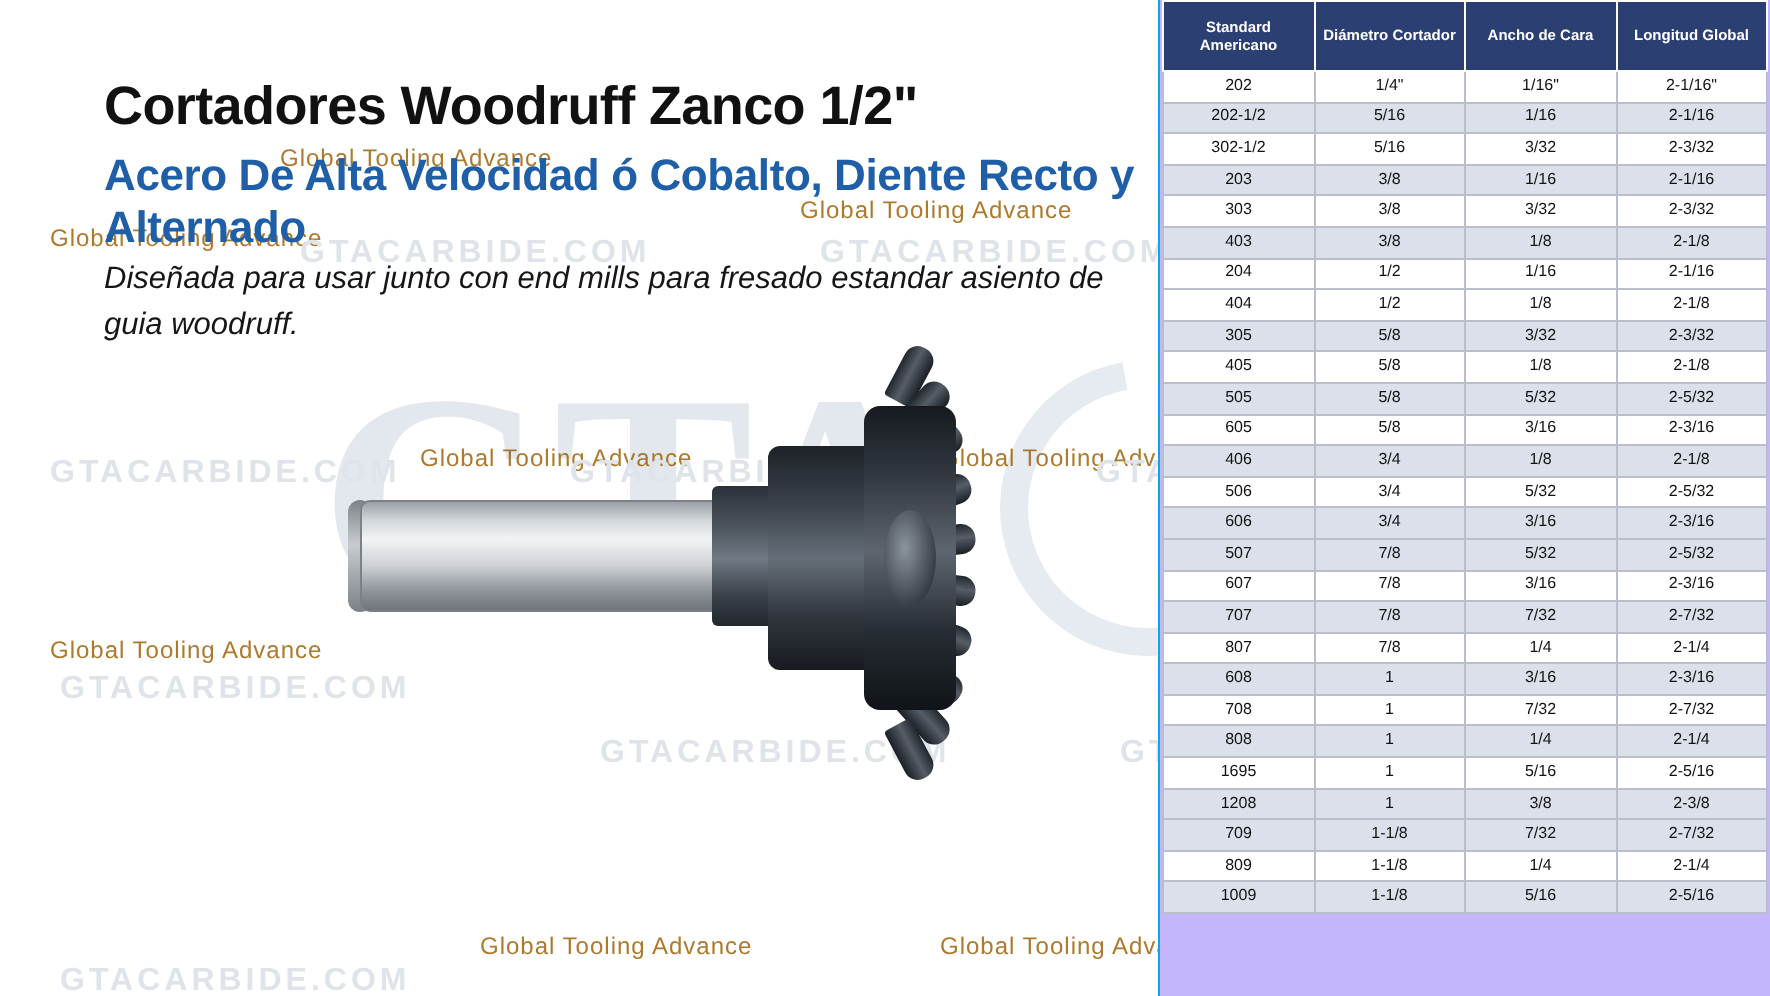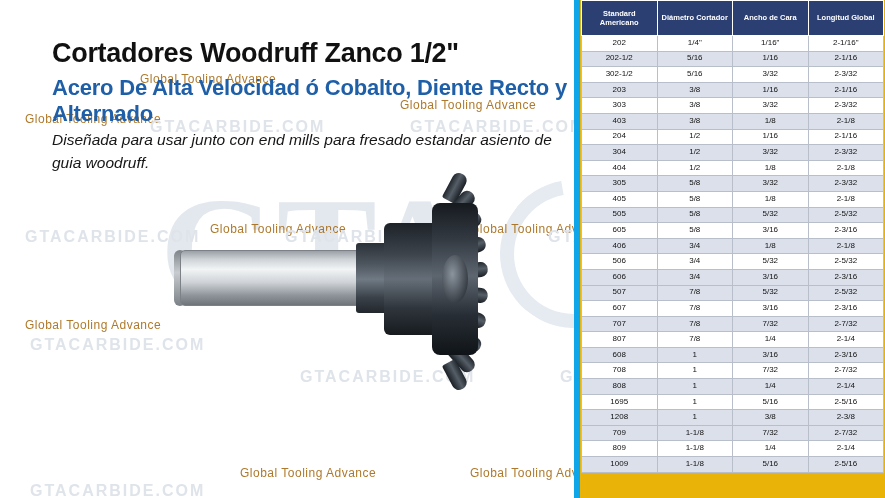--- a/index.html
+++ b/index.html
@@ -186,22 +186,22 @@
     background: radial-gradient(ellipse at 40% 40%, #8b949e, #3a4047 70%, #20252b);
   }
 
   
   .table-wrap {
     position: absolute;
     right: 0;
     top: 0;
     width: 305px;
     height: 498px;
-    background: #eab308;
-    border-left: 6px solid #0ea5e9;
+    background: #c4b5fd;
+    border-left: 1px solid #0ea5e9;
   }
   table.spec {
     border-collapse: collapse;
     width: 303px;
     margin-left: 1px;
     table-layout: fixed;
   }
   table.spec th {
     background: #2b3f73;
     color: #ffffff;
@@ -334,26 +334,20 @@
             <td>3/8</td>
             <td>1/8</td>
             <td>2-1/8</td>
           </tr>
           <tr>
             <td>204</td>
             <td>1/2</td>
             <td>1/16</td>
             <td>2-1/16</td>
           </tr>
-          <tr class="alt">
-            <td>304</td>
-            <td>1/2</td>
-            <td>3/32</td>
-            <td>2-3/32</td>
-          </tr>
           <tr>
             <td>404</td>
             <td>1/2</td>
             <td>1/8</td>
             <td>2-1/8</td>
           </tr>
           <tr class="alt">
             <td>305</td>
             <td>5/8</td>
             <td>3/32</td>

